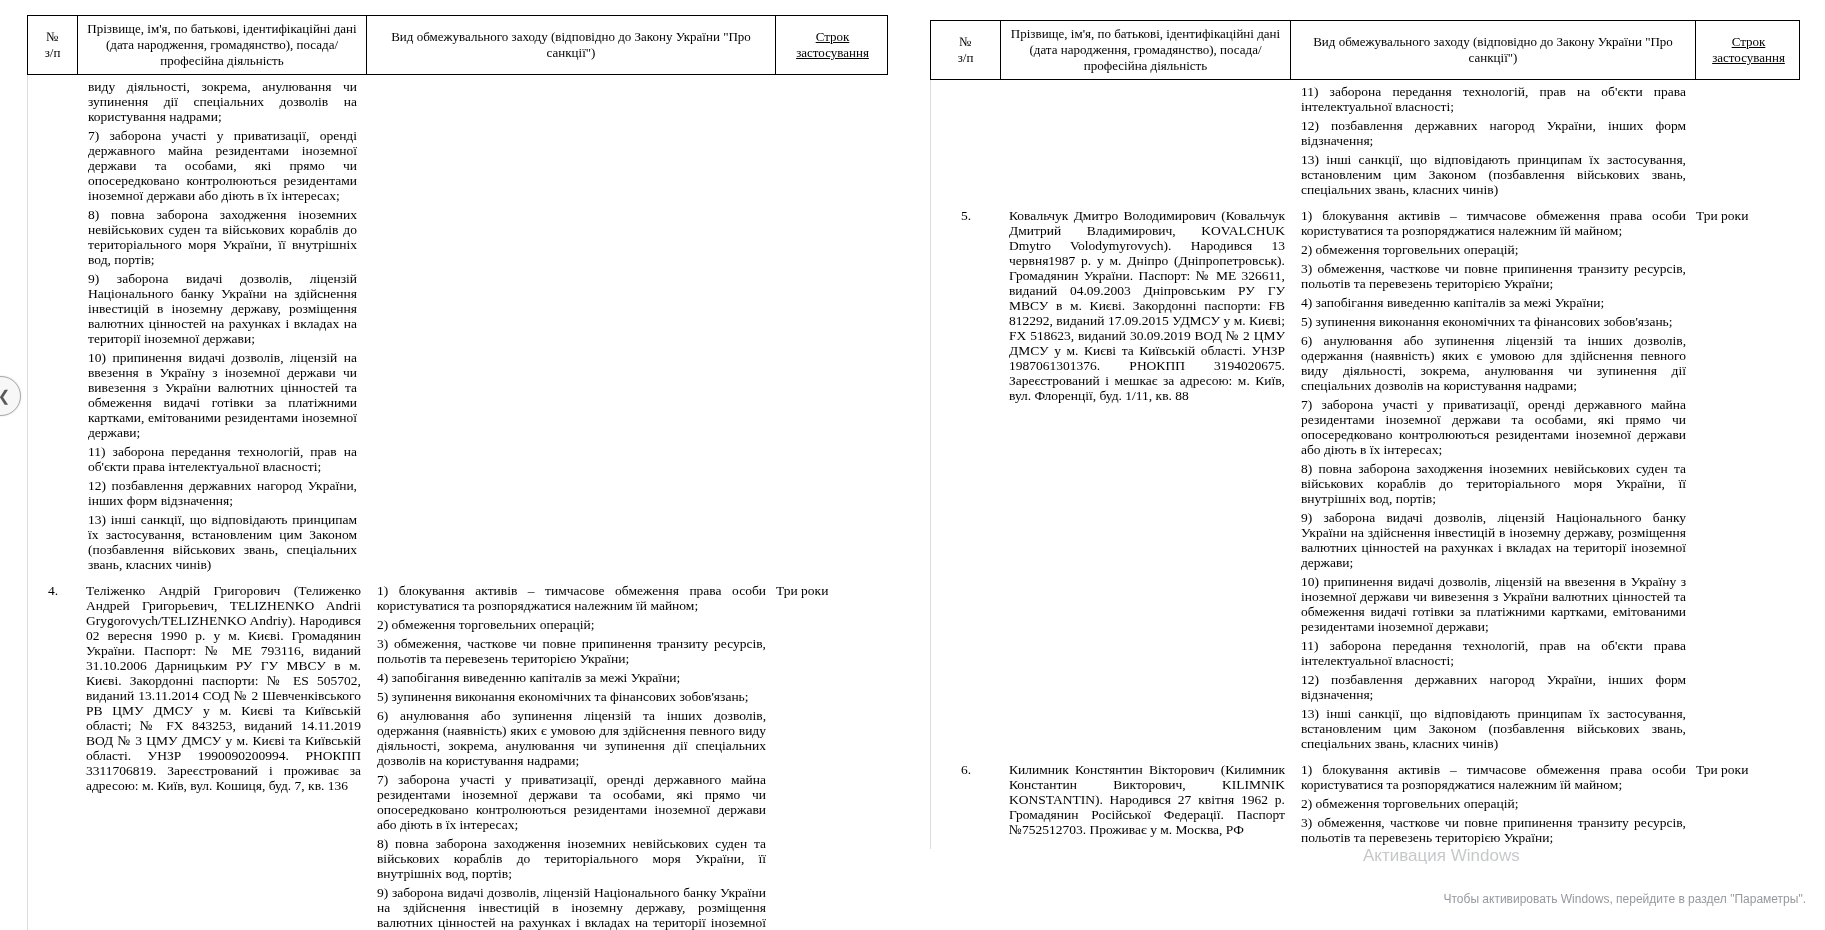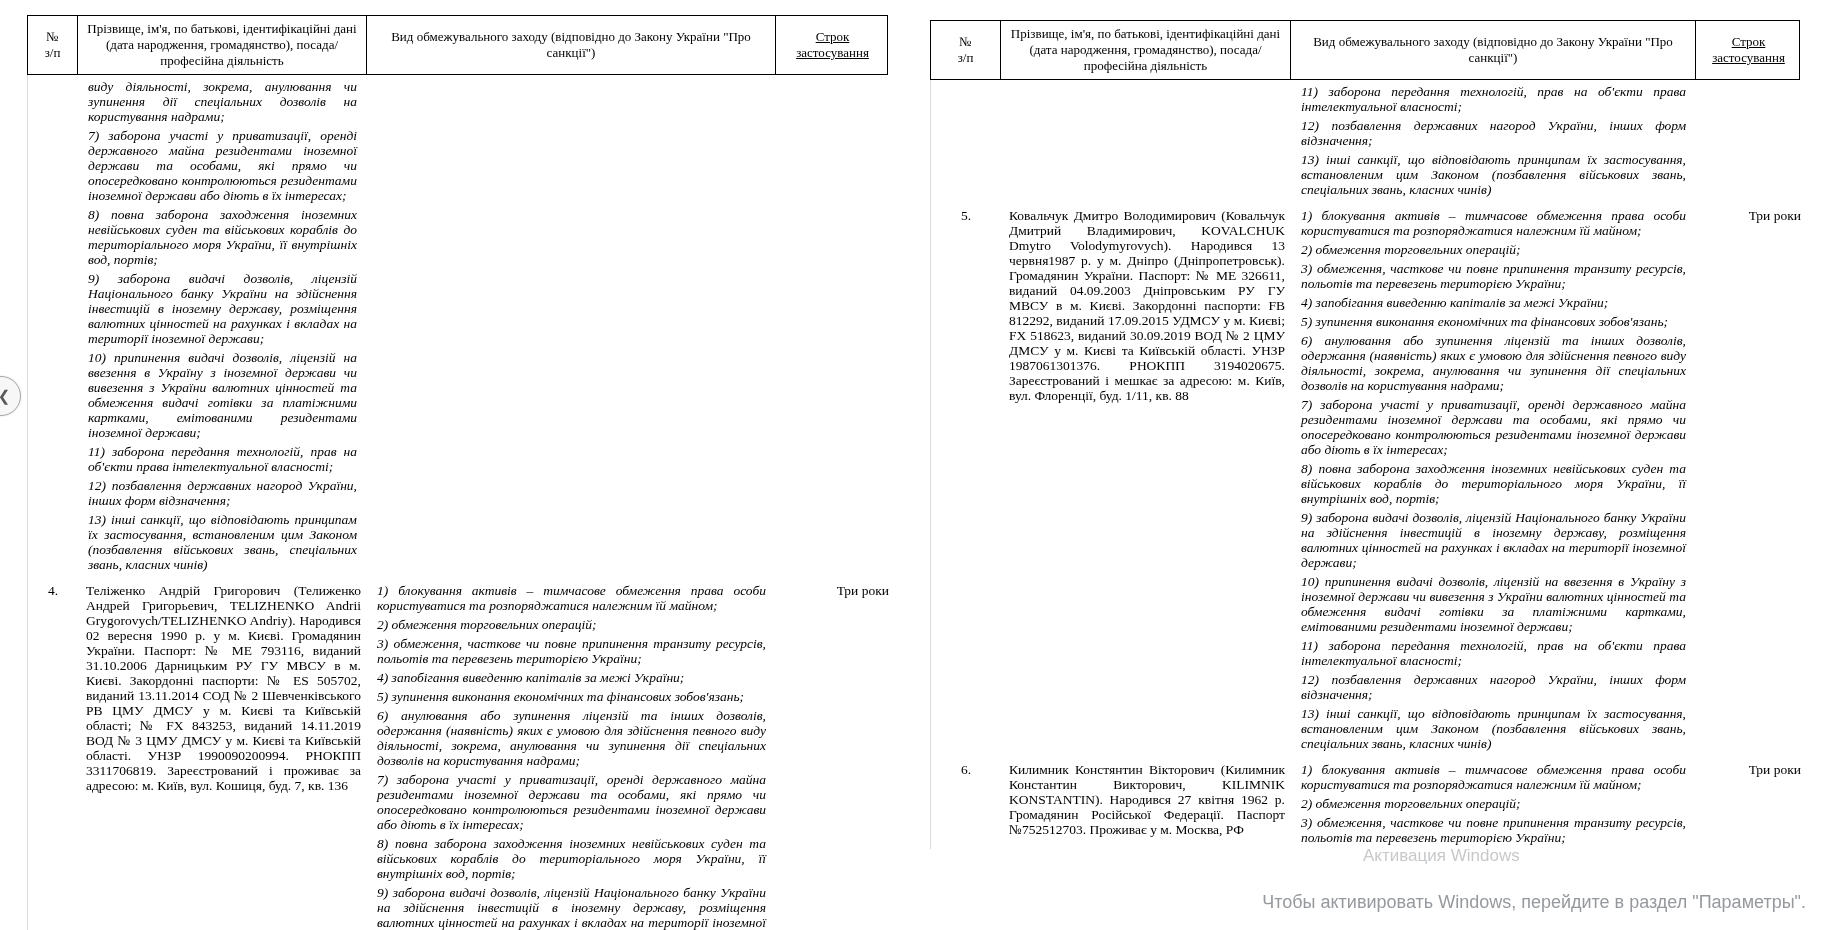--- a/index.html
+++ b/index.html
@@ -20,43 +20,43 @@
   }
   .th:last-child { border-right:none;text-decoration:underline; }
   .th-num { white-space:pre-line; }
   .tbody { border-left:1px solid #dcdcdc; }
   .row { display:grid; }
   .row + .row { margin-top:3px; }
   .cell { font-size:13.5px; line-height:15px; }
   .cell p { margin:0 0 4px 0; text-align:justify; hyphens:none; }
   .num  { text-align:center; padding-top:4px; }
   .person   { padding:4px 6px 0 8px; }
-  .measures { padding:4px 10px 0 10px;font-style:italic; }
-  .term { text-align:right; padding-top:4px; }
+  .measures { padding:4px 10px 0 10px; }
+  .term { text-align:left; padding-top:4px; }
 
   .nav-prev {
     position:absolute; left:-19px; top:376px; width:38px; height:38px;
     border-radius:50%; border:1px solid #a9a9a9; background:#f7f7f7;
     display:flex; align-items:center; justify-content:center;
     box-shadow:0 0 2px rgba(0,0,0,0.15); cursor:pointer;
   }
   .nav-prev .chev {
     font-family:"DejaVu Sans",sans-serif; font-size:15px; color:#5a5a5a;
     transform:translateX(3px);
   }
 
   .wm-title {
     position:absolute; left:1363px; top:846px;
     font-family:"Liberation Sans","DejaVu Sans",sans-serif;
     font-size:17px; color:rgba(128,132,137,0.45); white-space:nowrap;
   }
   .wm-sub {
     position:absolute; top:892px; left:0; right:19px; text-align:right;
     font-family:"Liberation Sans","DejaVu Sans",sans-serif;
-    font-size:18px; color:rgba(130,135,140,0.85); white-space:nowrap;
+    font-size:12px; color:rgba(130,135,140,0.85); white-space:nowrap;
   }
 </style>
 </head>
 <body>
 
 <div class="canvas">
 
   <div class="page" id="pageL">
     <div class="thead">
       <div class="th th-num">№

